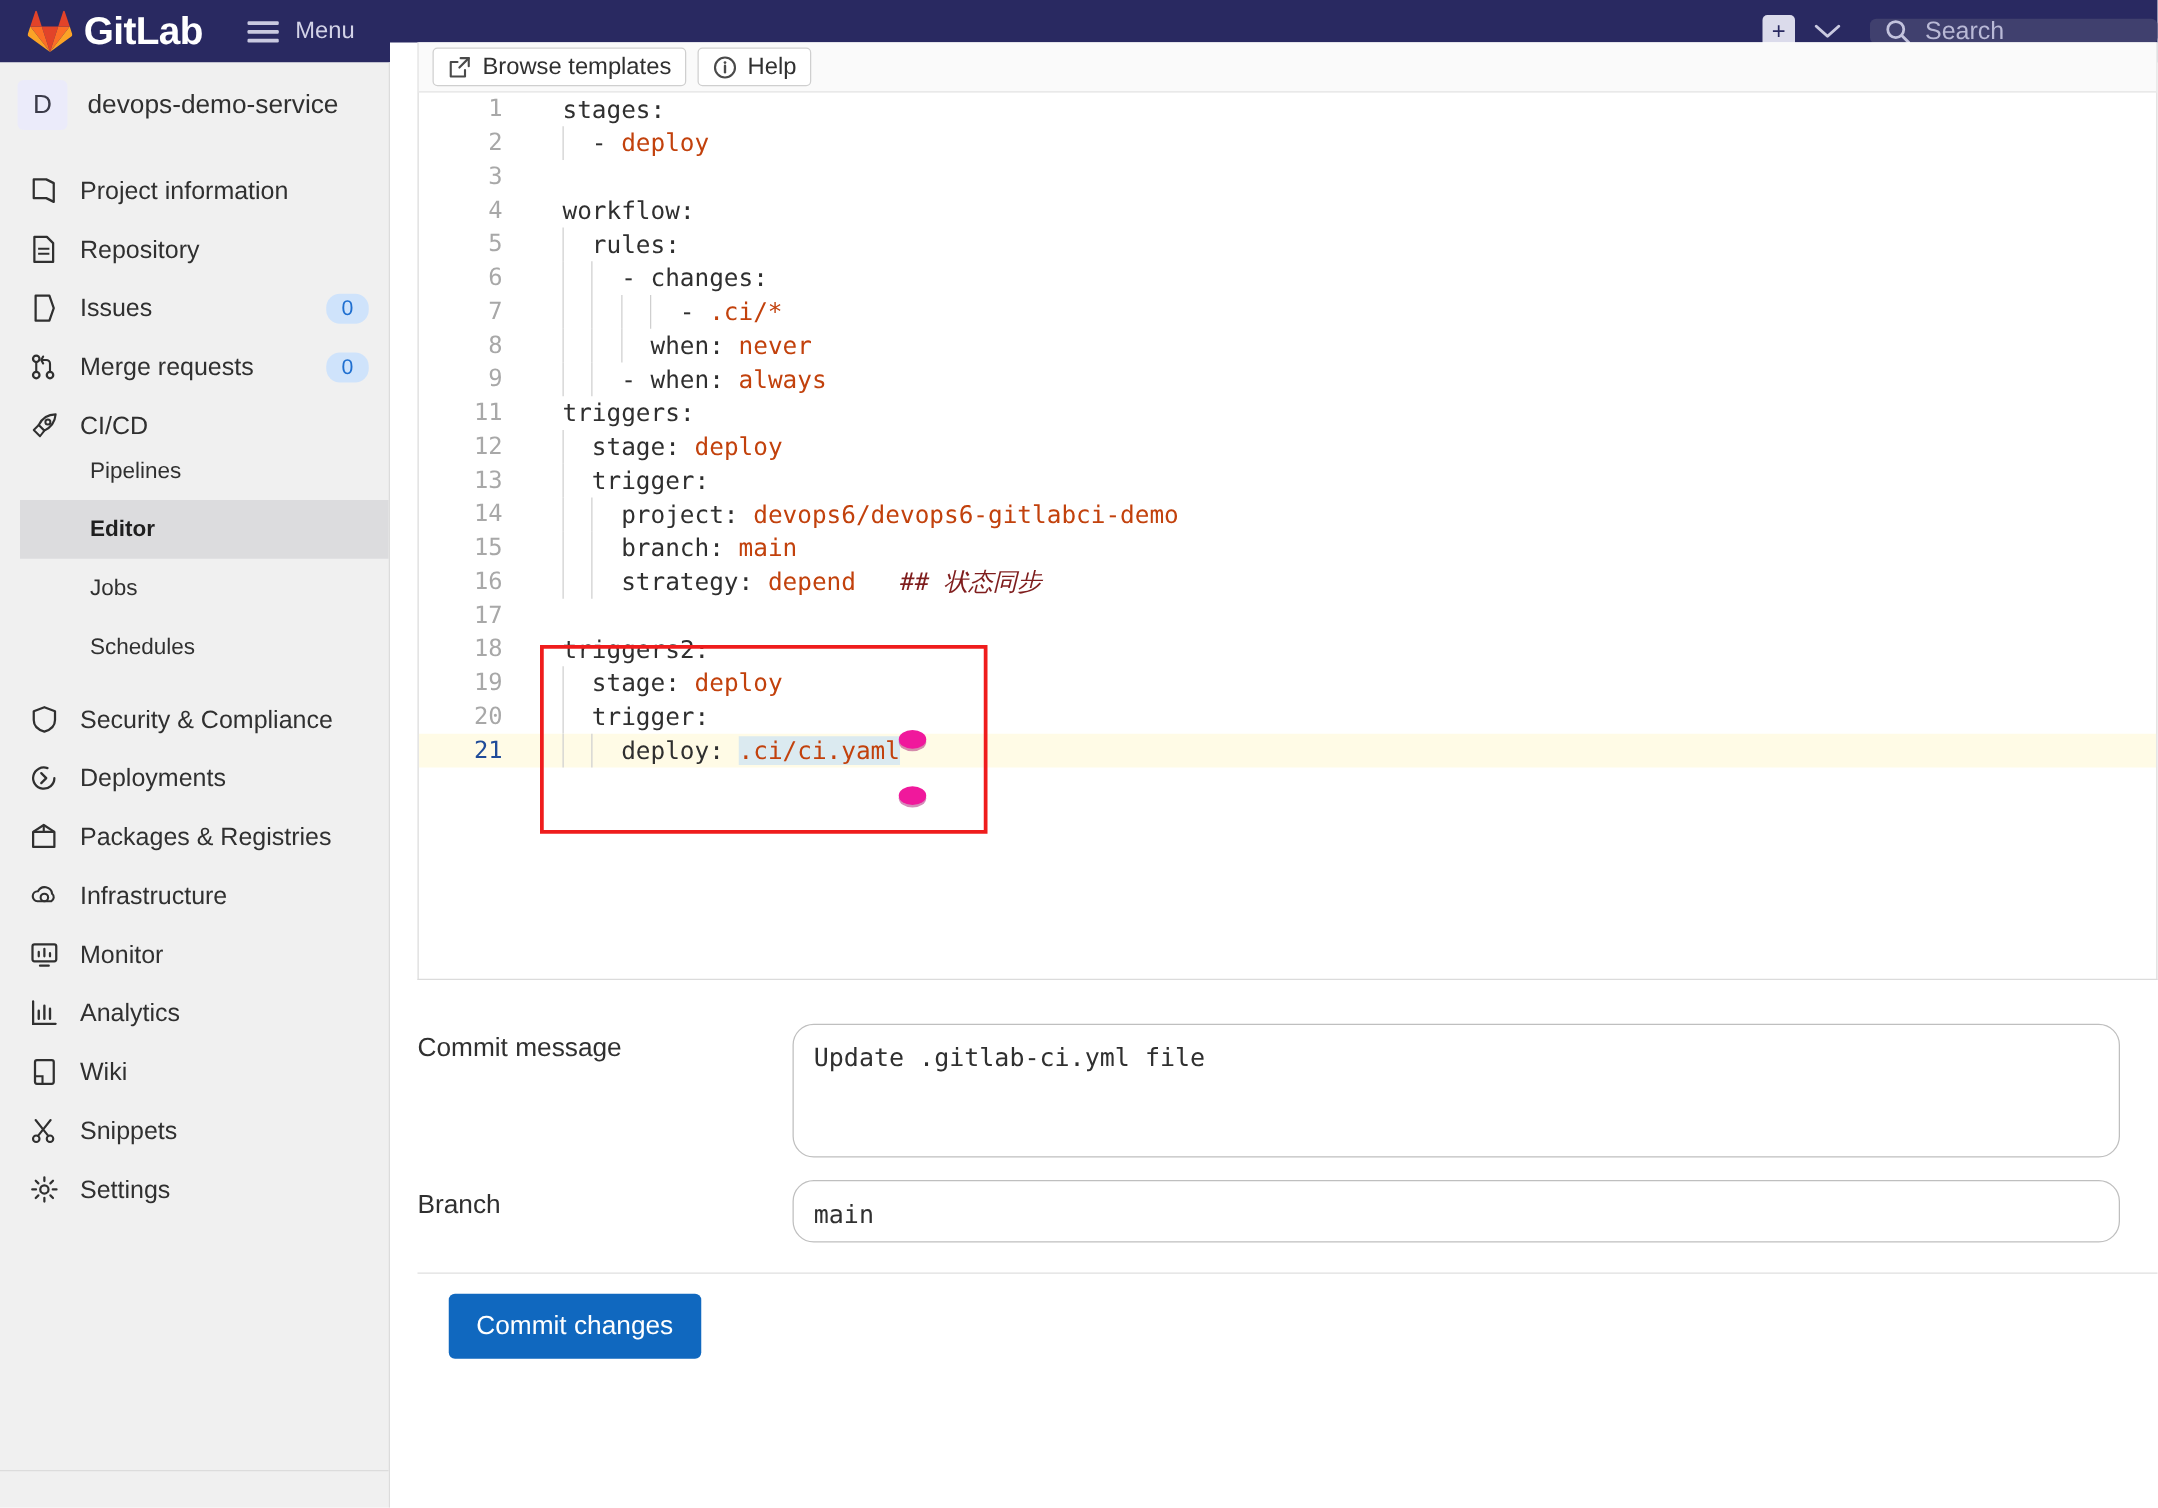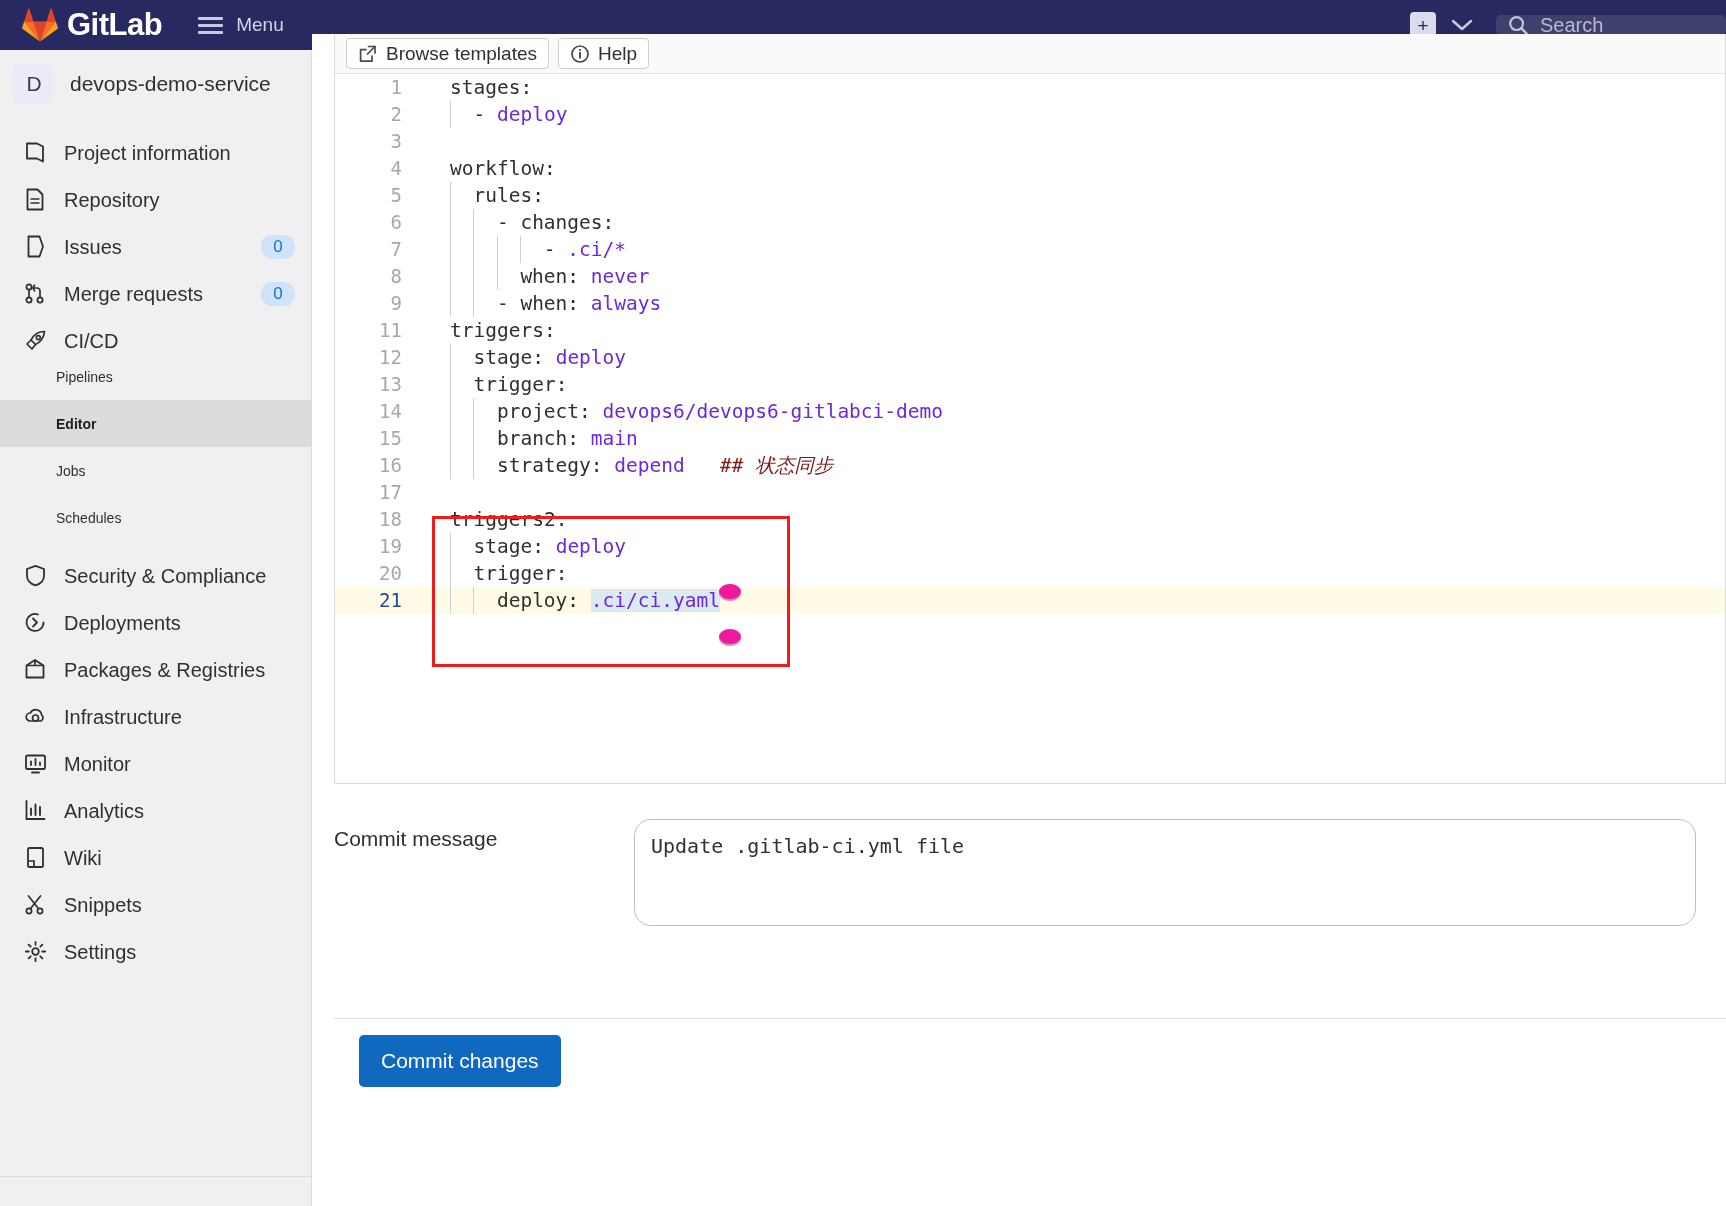--- a/index.html
+++ b/index.html
@@ -90,21 +90,21 @@
   }
   .nav-item .nlabel { flex: 1; }
   .nav-item .badge {
     background: #cfe3fb; color: #1f6fd0;
     border-radius: 11px; padding: 2px 11px;
     font-size: 17px; min-width: 34px; text-align: center;
   }
   .sub-item {
     display: flex; align-items: center;
     height: 47px; padding-left: 56px;
-    font-size: 14px; color: #303030; cursor: pointer;
+    font-size: 18px; color: #303030; cursor: pointer; margin-left: 16px;
   }
   .sub-item.active {
     background: #dcdcde; font-weight: 700; color: #1f1f1f;
   }
   #sidebar-footer {
     position: absolute; left: 0; bottom: 0;
     width: 311px; height: 30px;
     border-top: 1px solid #dcdcdc; background: #f0f0f0;
   }
 
@@ -153,21 +153,21 @@
     color: #a8a8a8; flex: 0 0 85px; font-size: 19px;
     user-select: none;
   }
   .code-line.hl .ln { color: #1f4b99; }
   .ctext { position: relative; color: #2f2f2f; }
   .guides { position: absolute; left: 85px; top: 0; height: 27px; }
   .guide {
     position: absolute; top: 0; width: 1px; height: 27px; background: #cfcfcf;
   }
   .k { color: #2f2f2f; }
-  .v { color: #6d28d9; }
+  .v { color: #c2410c; }
   .cm { color: #7f1d1d; font-style: italic; }
   .sel { background: #dbeaf0; }
 
   #red-box {
     position: absolute;
     left: 97px; top: 442px;
     width: 358px; height: 151px;
     border: 3px solid #ef1c1c;
     pointer-events: none;
   }
@@ -447,17 +447,21 @@
       <div class="pin" style="left:384px; top:510px;"></div>
       <div class="pin" style="left:384px; top:555px;"></div>
     </div>
   </div>
 
   <div class="form-row" style="left:22px; top:785px; width:1392px;">
     <div class="form-label">Commit message</div>
     <div class="field" style="width:1062px; height:107px;">Update .gitlab-ci.yml file</div>
   </div>
 
+  <div class="form-row" style="left:22px; top:910px; width:1392px;">
+    <div class="form-label">Branch</div>
+    <div class="field" style="width:1062px; height:50px;">main</div>
+  </div>
 
   <div id="divider"></div>
 
   <button id="commit-btn">Commit changes</button>
 </div>
 
 </body></html>

